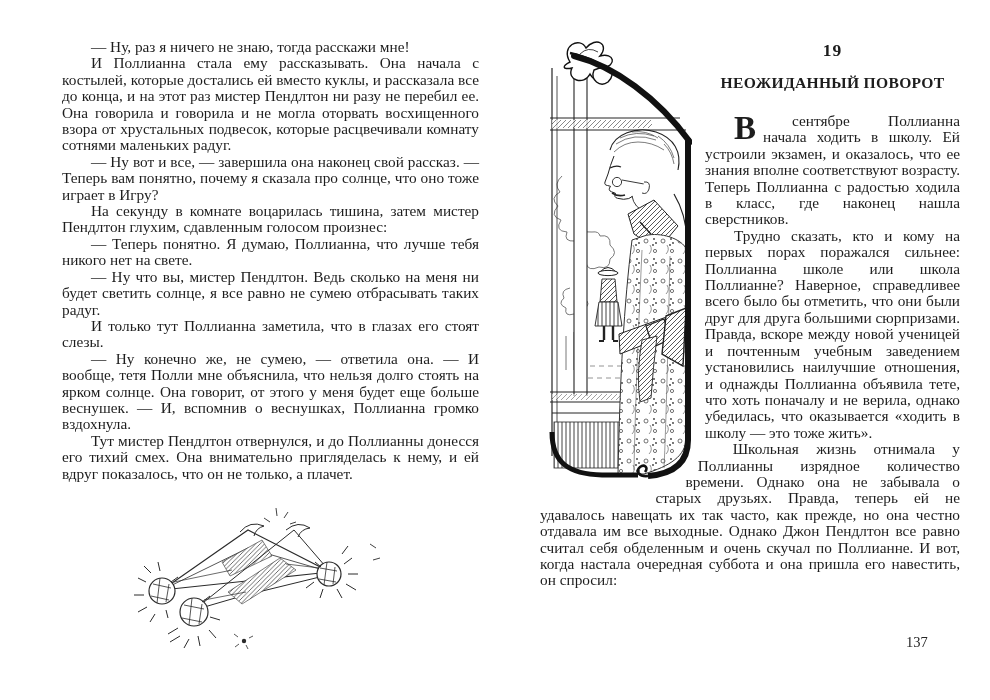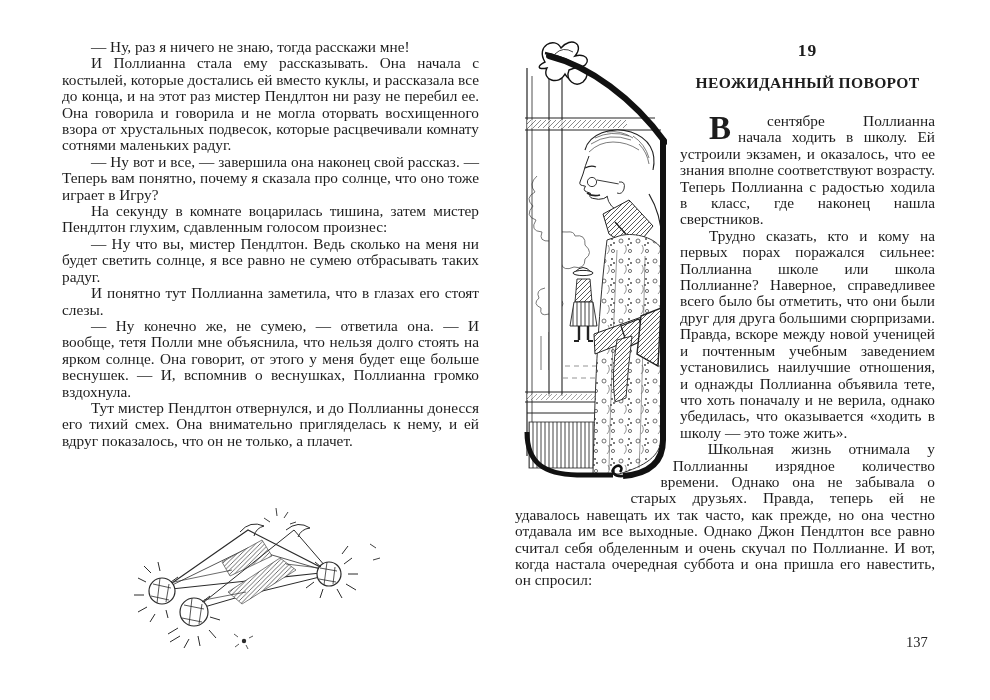--- a/index.html
+++ b/index.html
@@ -24,21 +24,21 @@
     line-height: 16.4px;
     color: #1d1d1d;
   }
   .crystal-illo {
     position: absolute; left: 124px; top: 500px;
     width: 282px; height: 156px;
   }
 
   
   .page-right {
-    position: absolute; left: 515px; top: 34px; width: 420px;
+    position: absolute; left: 540px; top: 34px; width: 420px;
   }
   .window-illo {
     float: left;
     width: 152px; height: 452px;
     margin: 2px 13px 4px 0;
     shape-outside: inset(0 round 0 0 64px 0);
   }
   .chapter-number {
     text-align: center; font-weight: 700; font-size: 17.5px;
     margin: 6px 0 0 0; letter-spacing: 1px;
@@ -61,22 +61,23 @@
 <body>
 
 <div class="spread">
 
   <div class="page-left">
     <div>
         <p class="body-par">— Ну, раз я ничего не знаю, тогда расскажи мне!</p>
         <p class="body-par">И Поллианна стала ему рассказывать. Она начала с костылей, которые достались ей вместо куклы, и рассказала все до конца, и на этот раз мистер Пендлтон ни разу не перебил ее. Она говорила и говорила и не могла оторвать восхищенного взора от хрустальных подвесок, которые расцвечивали комнату сотнями маленьких радуг.</p>
         <p class="body-par">— Ну вот и все, — завершила она наконец свой рассказ. — Теперь вам понятно, почему я сказала про солнце, что оно тоже играет в Игру?</p>
         <p class="body-par">На секунду в комнате воцарилась тишина, затем мистер Пендлтон глухим, сдавленным голосом произнес:</p>
+        <p class="body-par">— Теперь понятно. Я думаю, Поллианна, что лучше тебя никого нет на свете.</p>
         <p class="body-par">— Ну что вы, мистер Пендлтон. Ведь сколько на меня ни будет светить солнце, я все равно не сумею отбрасывать таких радуг.</p>
-        <p class="body-par">И понятно тут Поллианна заметила, что в глазах его стоят слезы.</p>
+        <p class="body-par">И только тут Поллианна заметила, что в глазах его стоят слезы.</p>
         <p class="body-par">— Ну конечно же, не сумею, — ответила она. — И вообще, тетя Полли мне объяснила, что нельзя долго стоять на ярком солнце. Она говорит, от этого у меня будет еще больше веснушек. — И, вспомнив о веснушках, Поллианна громко вздохнула.</p>
         <p class="body-par">Тут мистер Пендлтон отвернулся, и до Поллианны донесся его тихий смех. Она внимательно пригляделась к нему, и ей вдруг показалось, что он не только, а плачет.</p>
       </div>
   </div>
 
   <svg class="crystal-illo" viewBox="0 0 282 156" xmlns="http://www.w3.org/2000/svg">
     <defs>
       <pattern id="cd" width="4.5" height="4.5" patternUnits="userSpaceOnUse">
         <rect width="4.5" height="4.5" fill="#fff"></rect>
         <path d="M0 4.5 L4.5 0" stroke="#2e2e2e" stroke-width="0.7"></path>

